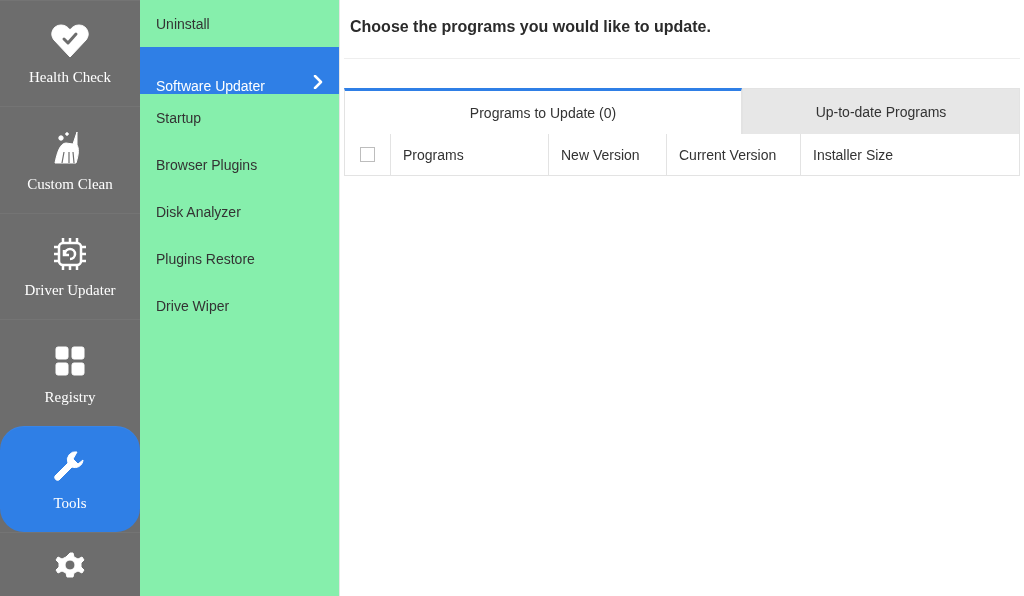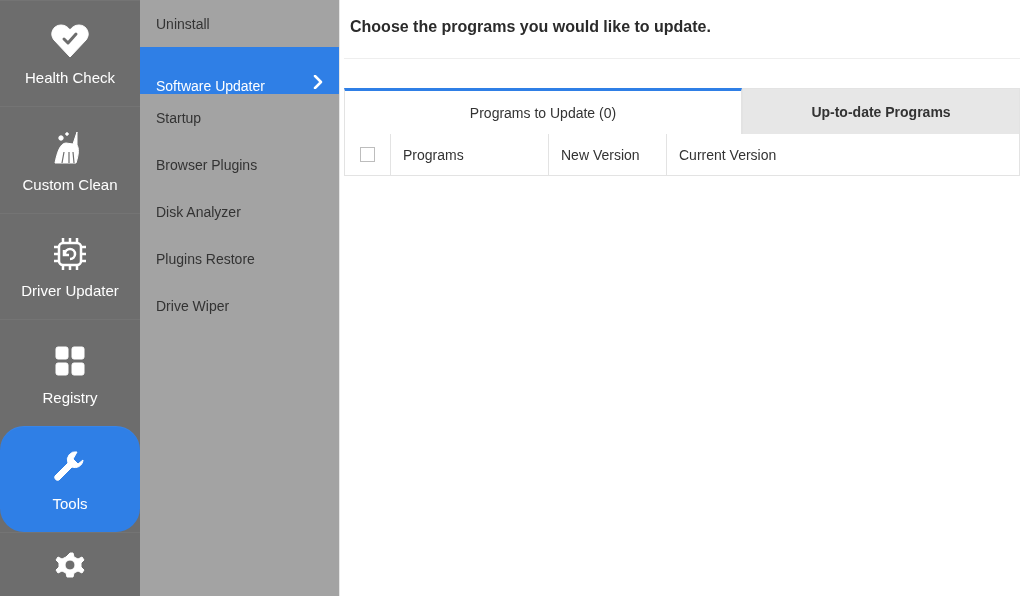--- a/index.html
+++ b/index.html
@@ -22,29 +22,30 @@
     .nav-item {
       display: flex;
       flex-direction: column;
       align-items: center;
       justify-content: center;
       height: 107px;
       border-top: 1px solid rgba(255,255,255,0.05);
       cursor: pointer;
       font-size: 14px;
       gap: 8px;
+      font-family: Liberation Serif, serif;
     }
     .nav-item.selected { background: #2f7fe6; border-radius: 24px; }
     .nav-item .icon { width: 40px; height: 40px; display:flex; align-items:center; justify-content:center; }
     .nav-item svg { fill: #fff; stroke: #fff; }
     .nav-label { font-size: 15px; }
 
     .sidebar-secondary {
       width: 200px;
-      background: #a3a3a3;
+      background: #86efac;
       border-right: 1px solid #e6e6e6;
       flex-shrink: 0;
     }
     .tool-item {
       height: 47px;
       display: flex;
       align-items: center;
       padding: 0 16px;
       font-size: 14px;
       color: #333;
@@ -90,21 +91,20 @@
     }
     .tab-active {
       width: 398px;
       background: #fff;
       border-top: 3px solid #2f7fe6;
     }
     .tab-inactive {
       flex: 1;
       background: #e7e7e7;
       border-top: 1px solid #e3e3e3;
-      font-weight: bold;
     }
 
     .table-header {
       display: flex;
       height: 42px;
       border: 1px solid #e3e3e3;
       border-top: none;
       margin: 0 4px;
       align-items: center;
       font-size: 14px;
@@ -243,14 +243,15 @@
     </div>
   </div>
 
   <div class="table-header">
     <div class="th col-check">
       <div class="checkbox"></div>
     </div>
     <div class="th col-programs">Programs</div>
     <div class="th col-newver">New Version</div>
     <div class="th col-curver">Current Version</div>
+    <div class="th col-size">Installer Size</div>
   </div>
 </div>
 
 </body></html>

